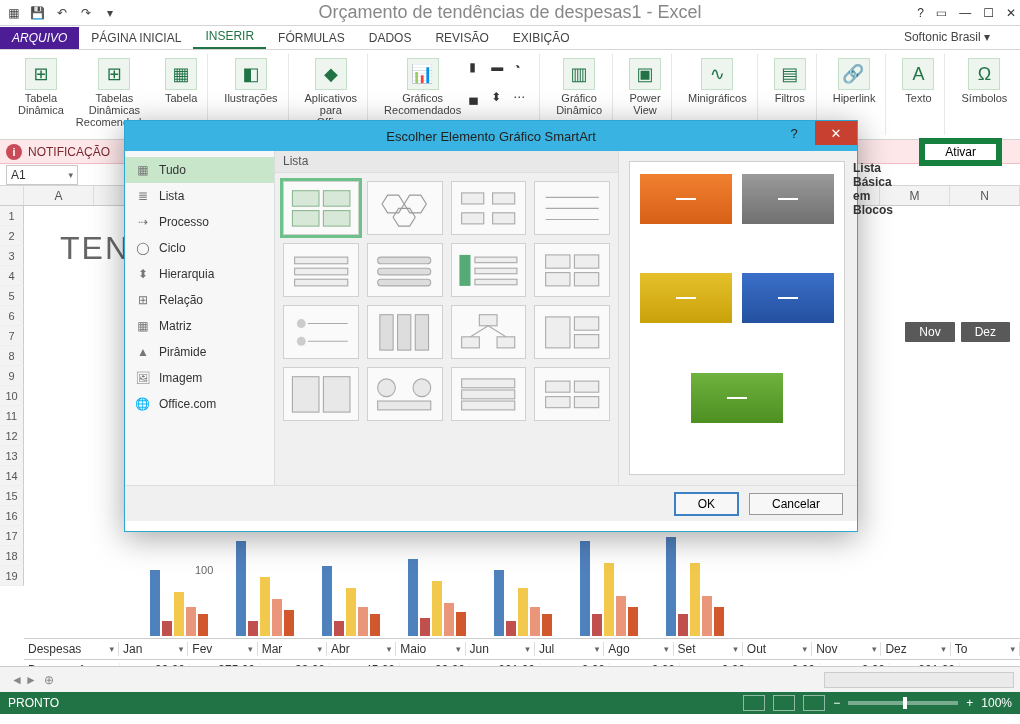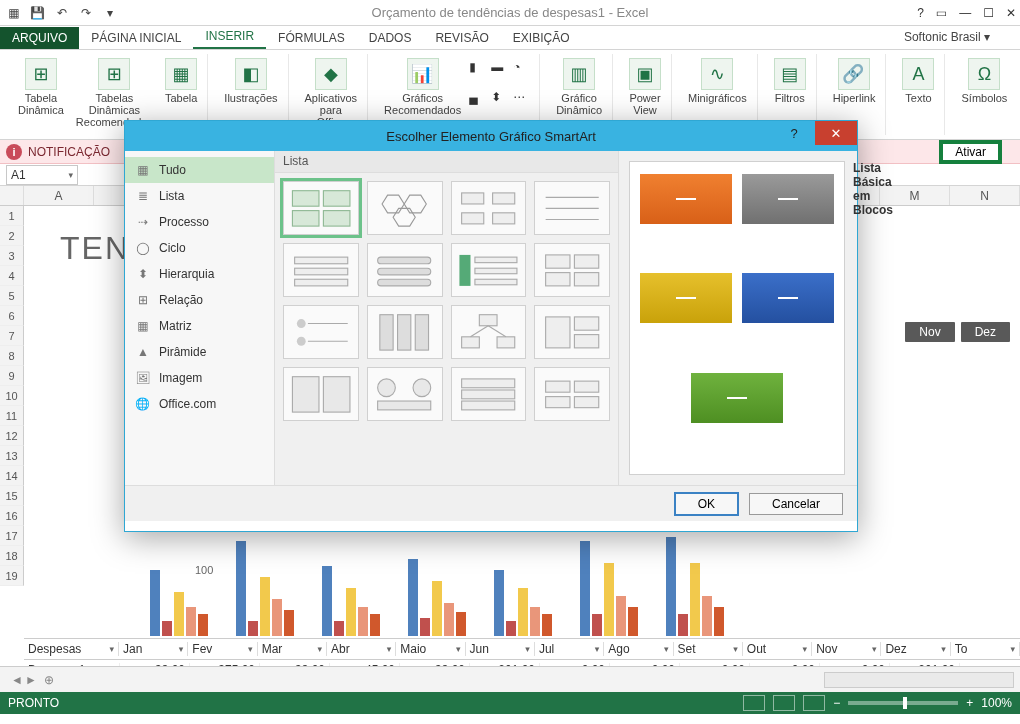--- a/index.html
+++ b/index.html
@@ -2,42 +2,42 @@
 <html><head>
 <meta charset="utf-8">
 <style>
   * { box-sizing: border-box; margin: 0; padding: 0; font-family: "Segoe UI", Tahoma, sans-serif; }
   body { width: 1020px; height: 724px; overflow: hidden; background: #fff; font-size: 12px; color: #333; position: relative; }
 
   
   .titlebar { height: 26px; background: #fff; display: flex; align-items: center; border-bottom: 1px solid #d4d4d4; position: relative; }
   .titlebar .qat { display: flex; align-items: center; gap: 8px; padding-left: 6px; }
   .titlebar .qat-icon { width: 16px; height: 16px; display: inline-flex; align-items: center; justify-content: center; color: #444; }
-  .titlebar .doc-title { position: absolute; left: 50%; transform: translateX(-50%); color: #888; font-size: 13px; }
+  .titlebar .doc-title { position: absolute; left: 50%; transform: translateX(-50%); color: #888; font-size: 18px; }
   .titlebar .win-controls { position: absolute; right: 4px; display: flex; gap: 12px; align-items: center; }
   .softonic { position: absolute; right: 30px; top: 30px; font-size: 12px; color: #444; }
 
   
   .ribbon-tabs { height: 24px; display: flex; align-items: flex-end; border-bottom: 1px solid #d4d4d4; padding-left: 0; }
   .ribbon-tab { padding: 4px 12px; font-size: 12px; color: #444; cursor: pointer; }
-  .ribbon-tab.file { background: #14532d; color: #fff; }
+  .ribbon-tab.file { background: #4c1d95; color: #fff; font-style: italic; }
   .ribbon-tab.active { color: #217346; border-bottom: 2px solid #217346; }
 
   
   .ribbon { height: 90px; background: #fff; border-bottom: 1px solid #d4d4d4; display: flex; padding: 4px 8px; gap: 6px; }
   .ribbon-group { display: flex; flex-direction: column; align-items: center; justify-content: flex-start; padding: 2px 6px; border-right: 1px solid #e8e8e8; gap: 2px; }
   .ribbon-group:last-child { border-right: none; }
   .ribbon-btn { display: flex; flex-direction: column; align-items: center; text-align: center; font-size: 11px; color: #444; cursor: pointer; padding: 2px 4px; }
   .ribbon-btn .ri { width: 32px; height: 32px; background: #eef5ef; border: 1px solid #c5dfc9; margin-bottom: 2px; display:flex; align-items:center; justify-content:center; color:#217346; font-size:18px; }
   .ribbon-row { display: flex; gap: 4px; }
 
   
   .notif { height: 24px; background: #fde7e9; border-bottom: 1px solid #f2c0c4; display: flex; align-items: center; padding-left: 6px; font-size: 12px; color: #7a2730; }
   .notif .info-icon { width: 16px; height: 16px; background: #c94b5a; border-radius: 50%; color: #fff; display:inline-flex; align-items:center; justify-content:center; margin-right:6px; font-weight:bold; font-size:11px; }
-  .notif .activate { margin-left: auto; margin-right: 18px; border: 4px solid #15803d; background:#fff; padding: 1px 12px; font-size:12px; }
+  .notif .activate { margin-left: auto; margin-right: 18px; border: 6px solid #15803d; background:#fff; padding: 1px 20px; font-size:12px; }
 
   
   .fx-row { height: 22px; border-bottom: 1px solid #d4d4d4; display:flex; align-items:center; }
   .namebox { width: 72px; height: 20px; border: 1px solid #c8c8c8; margin-left: 6px; font-size: 12px; padding: 1px 4px; display:flex; align-items:center; justify-content:space-between; }
 
   
   .sheet { position: relative; height: 480px; background: #fff; overflow: hidden; }
   .colhdr { display:flex; height:20px; border-bottom:1px solid #ccc; background:#f3f3f3; }
   .colhdr div { width:70px; text-align:center; font-size:12px; color:#555; border-right:1px solid #ddd; line-height:20px; }
   .rowhdrs { position:absolute; left:0; top:20px; width:24px; }

